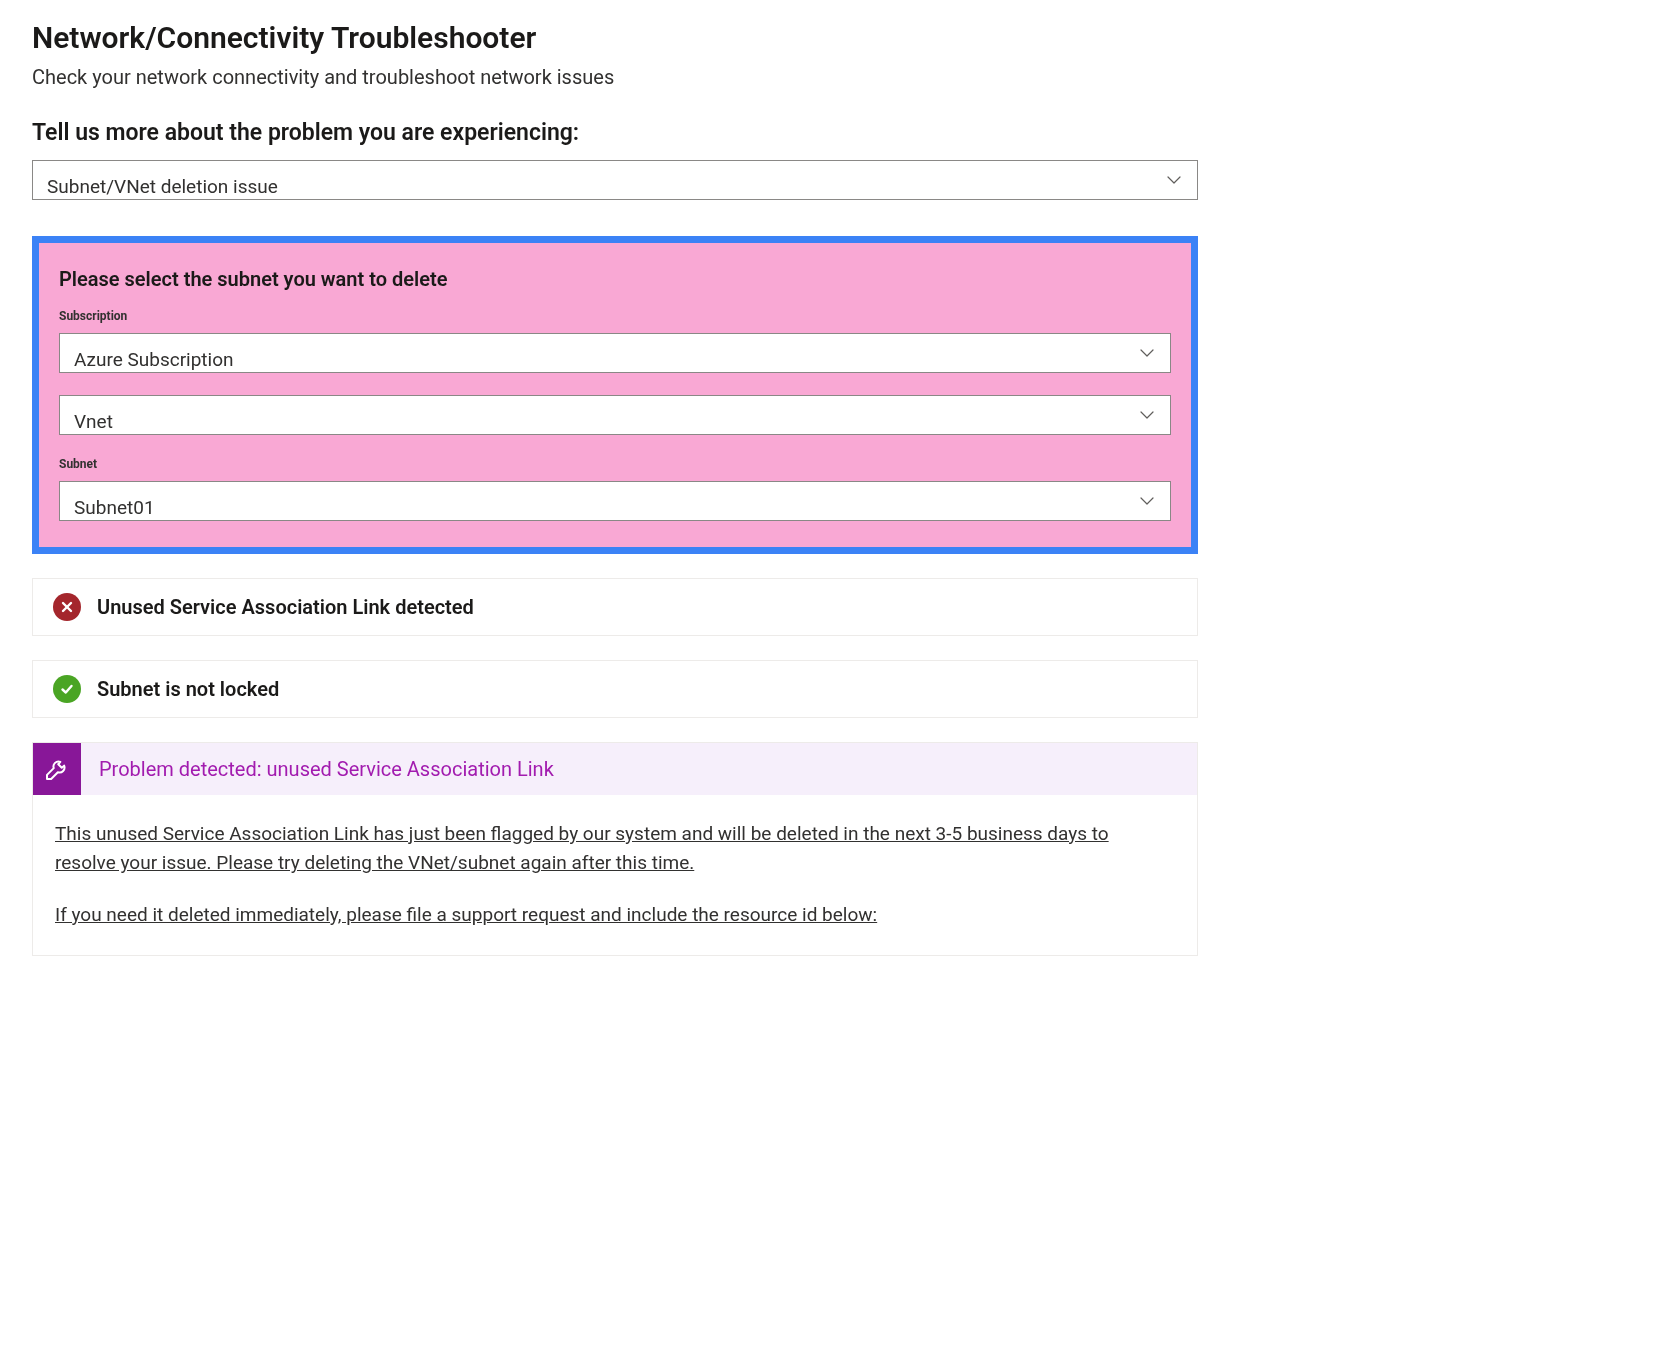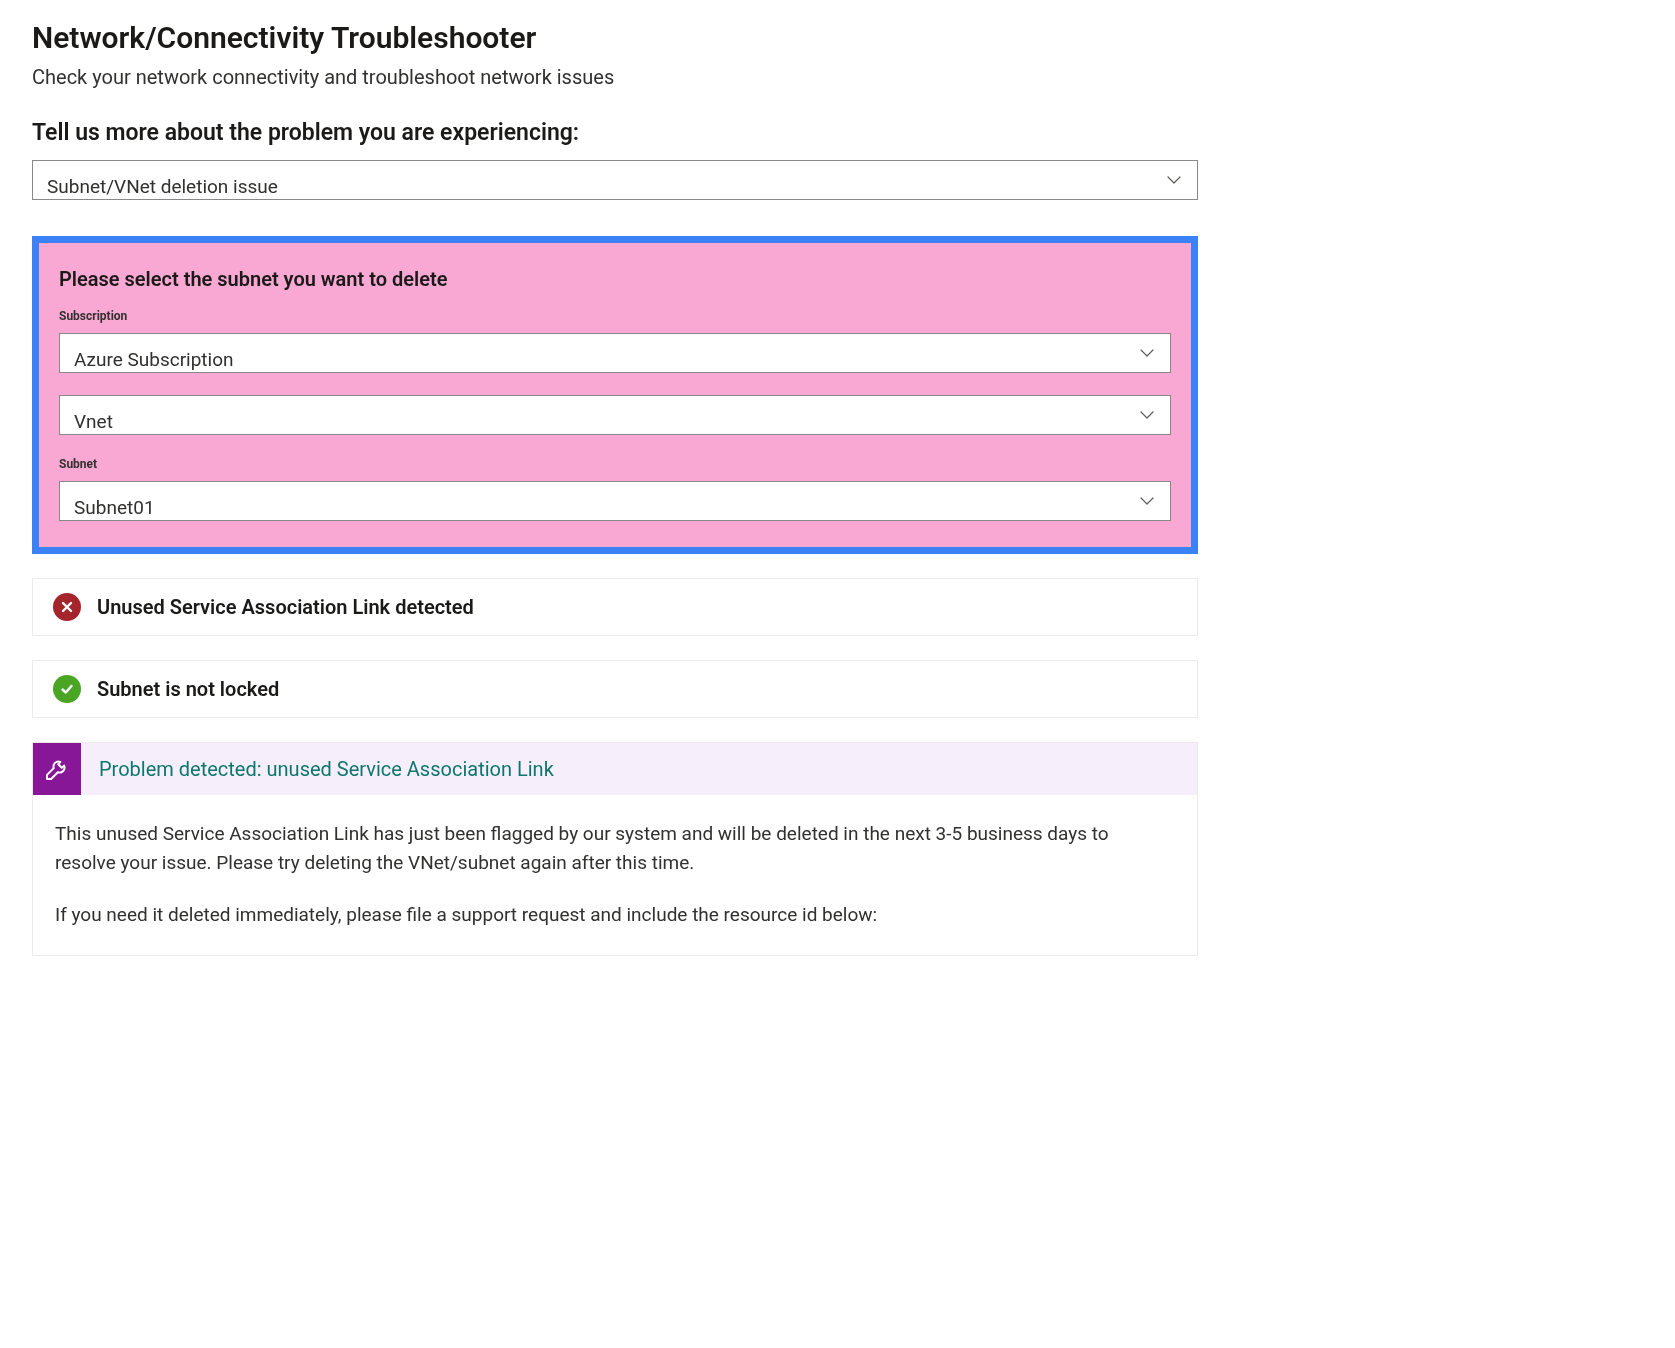--- a/index.html
+++ b/index.html
@@ -125,29 +125,29 @@
     background: #881798;
     display: flex;
     align-items: center;
     justify-content: center;
     flex: 0 0 48px;
   }
   .detector-title {
     padding: 14px 18px;
     font-size: 20px;
     font-weight: 400;
-    color: #0f766e;
+    color: #a21caf;
   }
   .detector-body {
     padding: 24px 22px 4px 22px;
     font-size: 19px;
     line-height: 1.55;
     color: #323130;
   }
-  .detector-body p { margin: 0 5px 22px 0; }
+  .detector-body p { margin: 0 5px 22px 0; text-decoration: underline; }
 </style>
 </head>
 <body>
 
 <div class="page">
 
   <h1 class="title">Network/Connectivity Troubleshooter</h1>
   <p class="subtitle">Check your network connectivity and troubleshoot network issues</p>
 
   <p class="prompt">Tell us more about the problem you are experiencing:</p>

